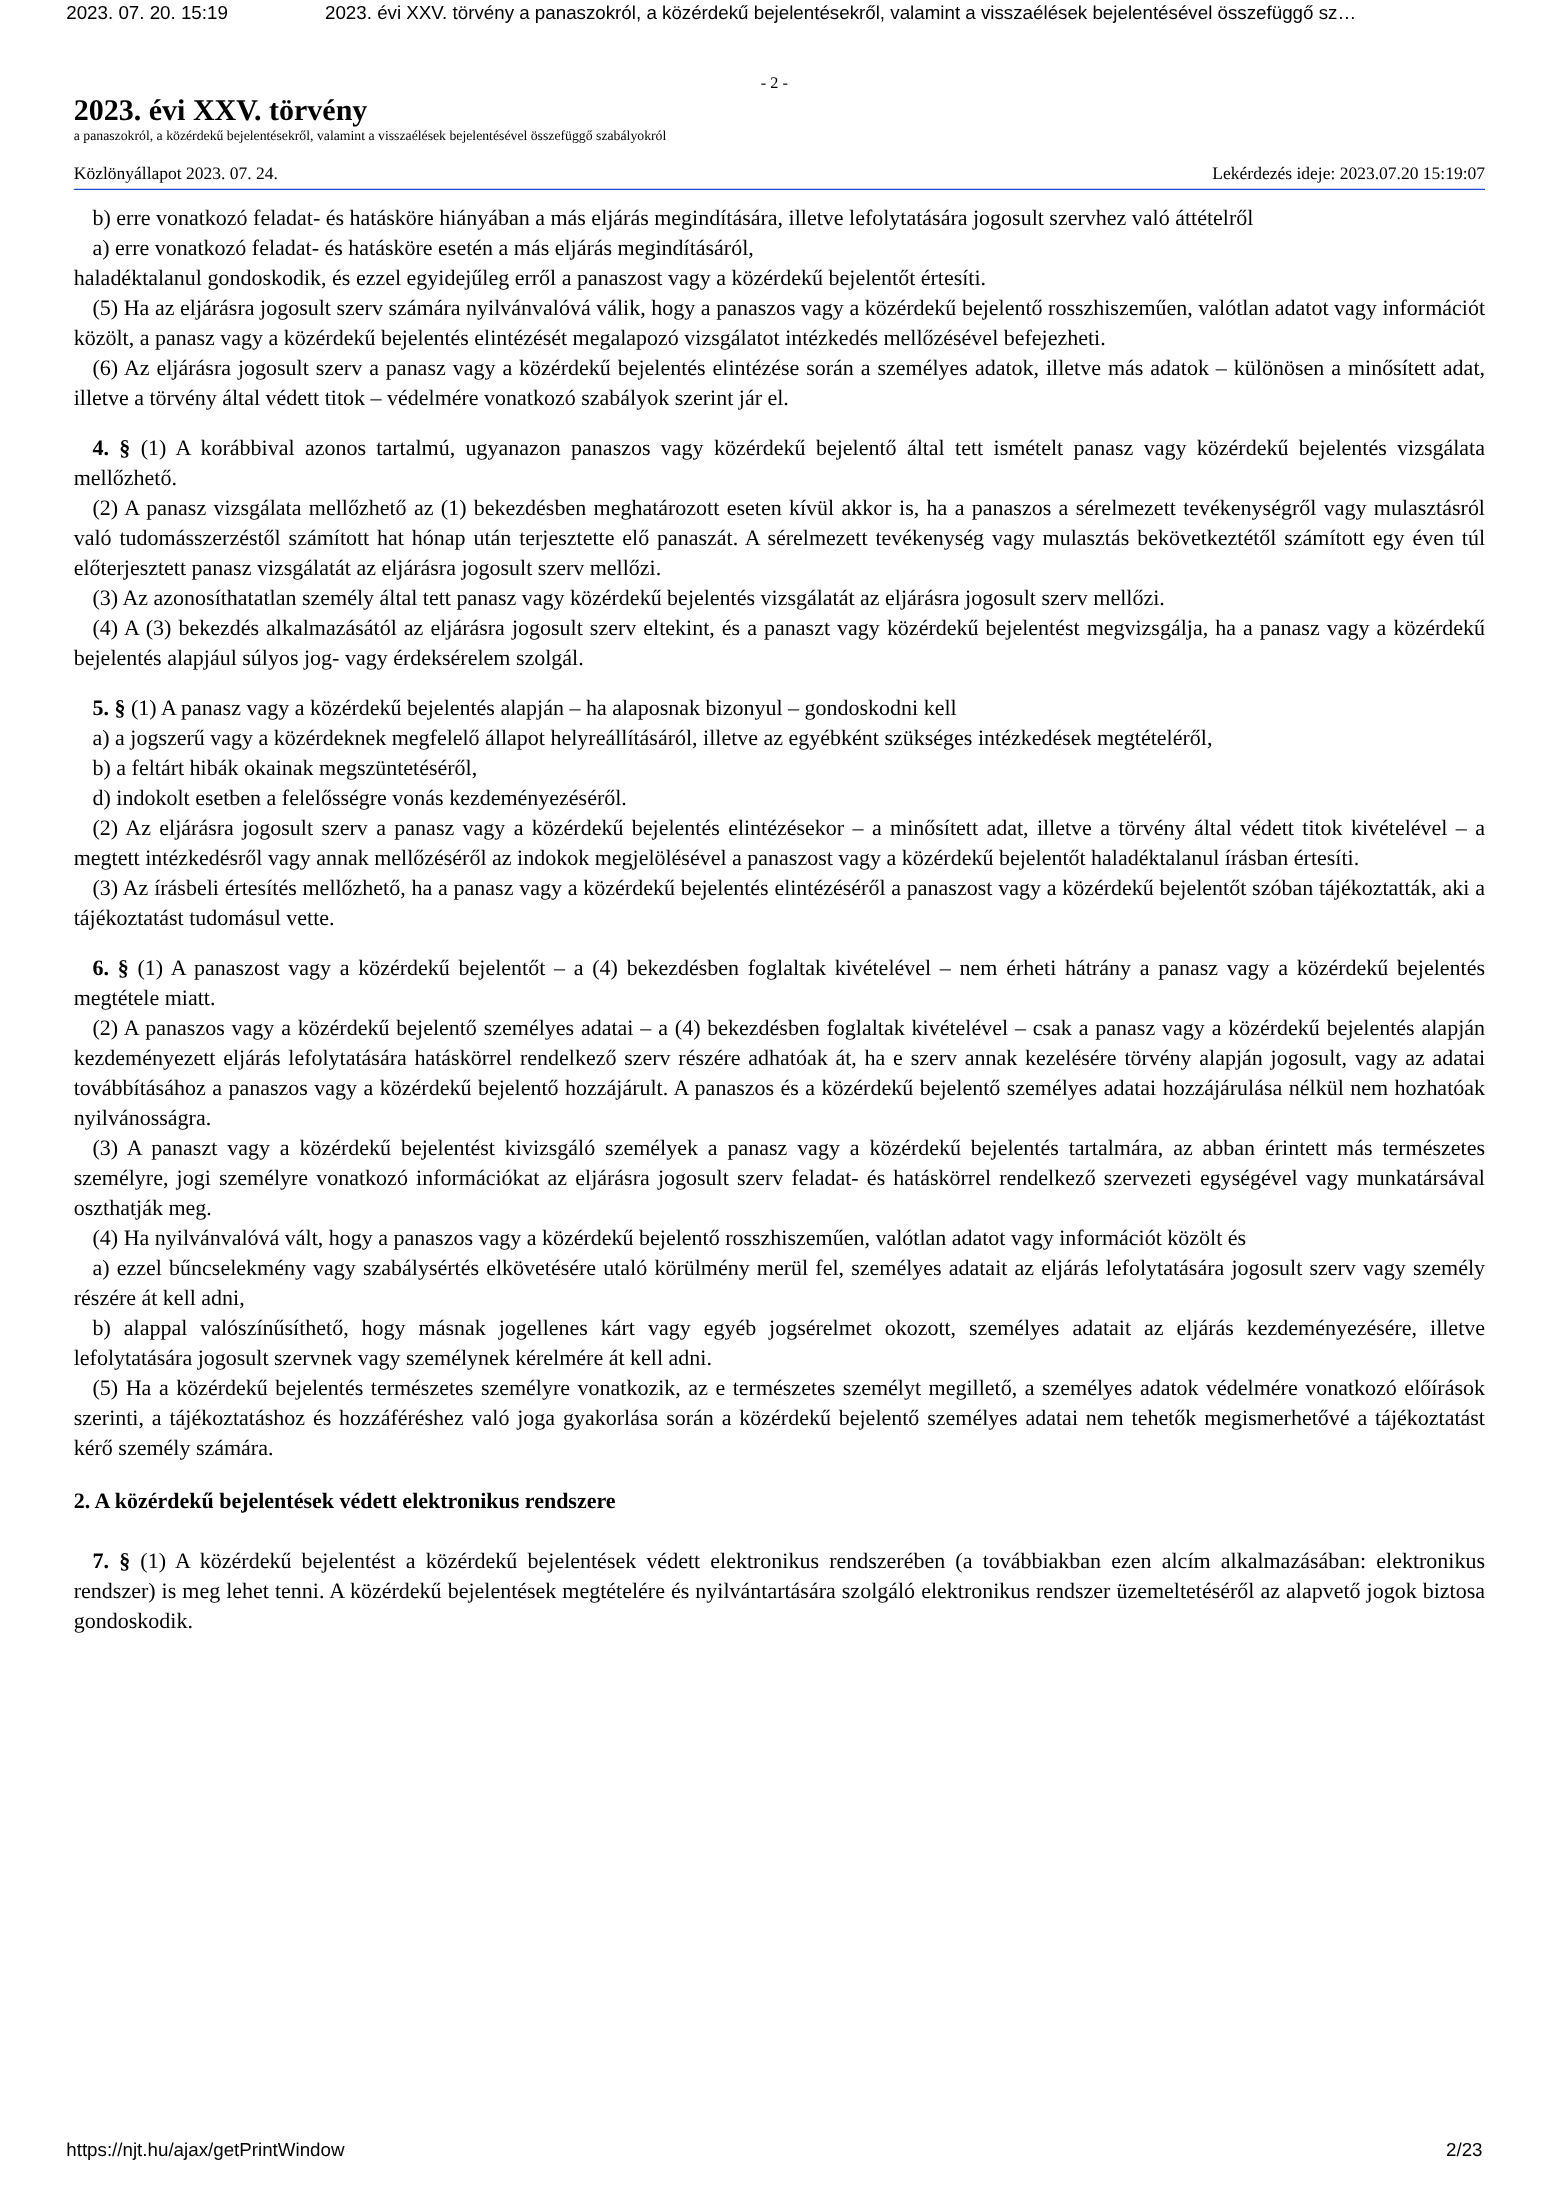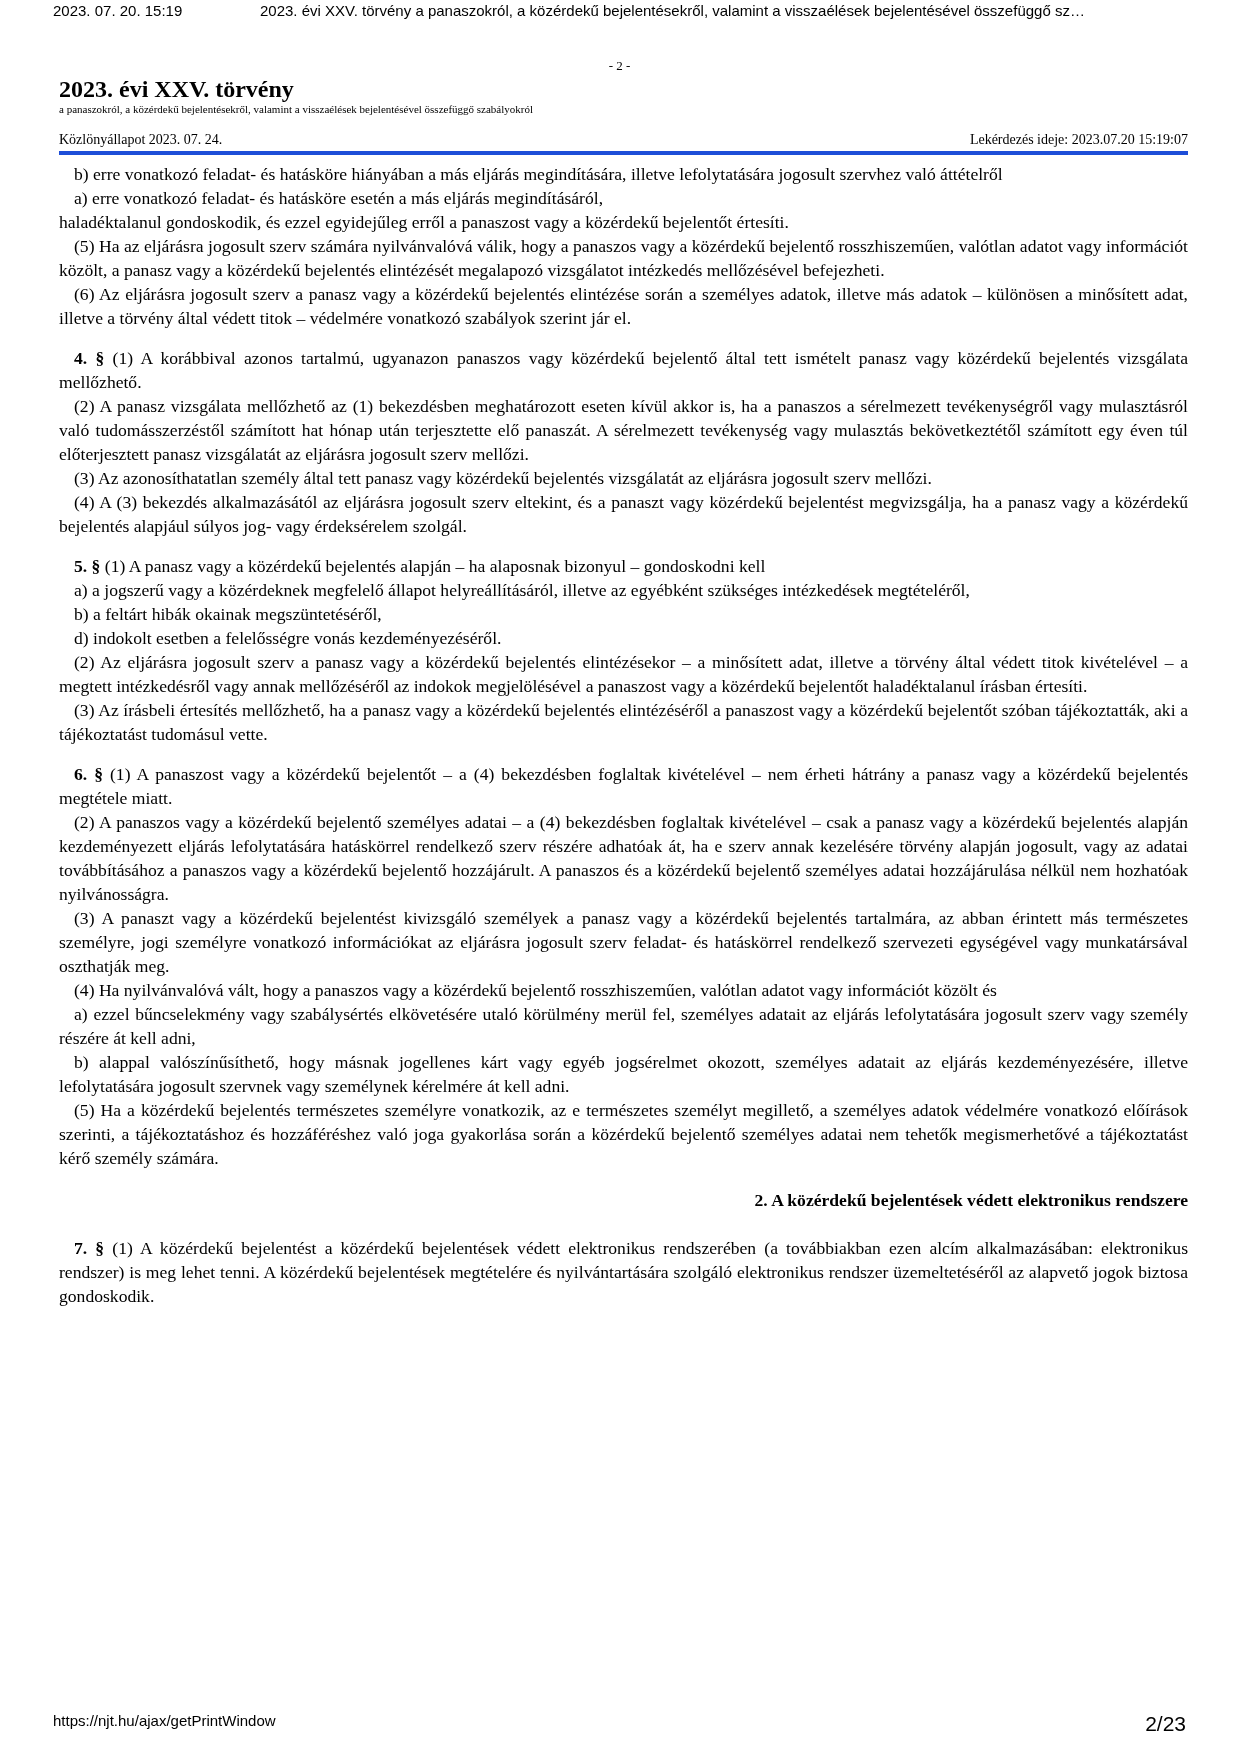--- a/index.html
+++ b/index.html
@@ -9,32 +9,32 @@
 
   .print-header { position: absolute; top: 0; left: 0; width: 1239px; height: 30px; }
   .ph-date { position: absolute; left: 53px; top: 2px; font-size: 15px; }
   .ph-title { position: absolute; left: 260px; top: 2px; font-size: 15px; white-space: nowrap; }
 
   .pagenum { position: absolute; top: 58px; left: 0; width: 1239px; text-align: center; font-size: 13px; }
 
   .doc-head { position: absolute; left: 59px; top: 78px; width: 1129px; }
   .doc-title { font-size: 24px; font-weight: bold; line-height: 22px; }
   .doc-subtitle { font-size: 11px; line-height: 18px; }
-  .doc-meta { margin-top: 14px; display: flex; justify-content: space-between; font-size: 14px; line-height: 16px; padding-bottom: 3px; border-bottom: 4px solid #1d4ed8; }
+  .doc-meta { margin-top: 14px; display: flex; justify-content: space-between; font-size: 14px; line-height: 16px; padding-bottom: 3px; border-bottom: 1px solid #1d4ed8; }
 
   .content { position: absolute; left: 59px; top: 162px; width: 1129px; font-size: 17.6px; line-height: 24px; text-align: justify; }
   .content p { margin: 0; text-indent: 15px; }
   .content p.noindent { text-indent: 0; }
   .content p.gap { margin-top: 16px; }
   .content .sec { font-weight: bold; }
-  .content h2 { margin: 18px 0 24px 0; font-size: 17.6px; font-weight: bold; text-align: right; line-height: 24px; }
+  .content h2 { margin: 18px 0 24px 0; font-size: 17.6px; font-weight: bold; text-align: left; line-height: 24px; }
 
   .print-footer { position: absolute; left: 0; top: 1712px; width: 1239px; height: 24px; }
   .pf-url { position: absolute; left: 53px; top: 0; font-size: 15px; }
-  .pf-page { position: absolute; right: 53px; top: 0; font-size: 21px; }
+  .pf-page { position: absolute; right: 53px; top: 0; font-size: 15px; }
 </style>
 </head>
 <body>
 
 <div class="print-header sans">
   <span class="ph-date">2023. 07. 20. 15:19</span>
   <span class="ph-title">2023. évi XXV. törvény a panaszokról, a közérdekű bejelentésekről, valamint a visszaélések bejelentésével összefüggő sz…</span>
 </div>
 
 <div class="pagenum serif">- 2 -</div>

